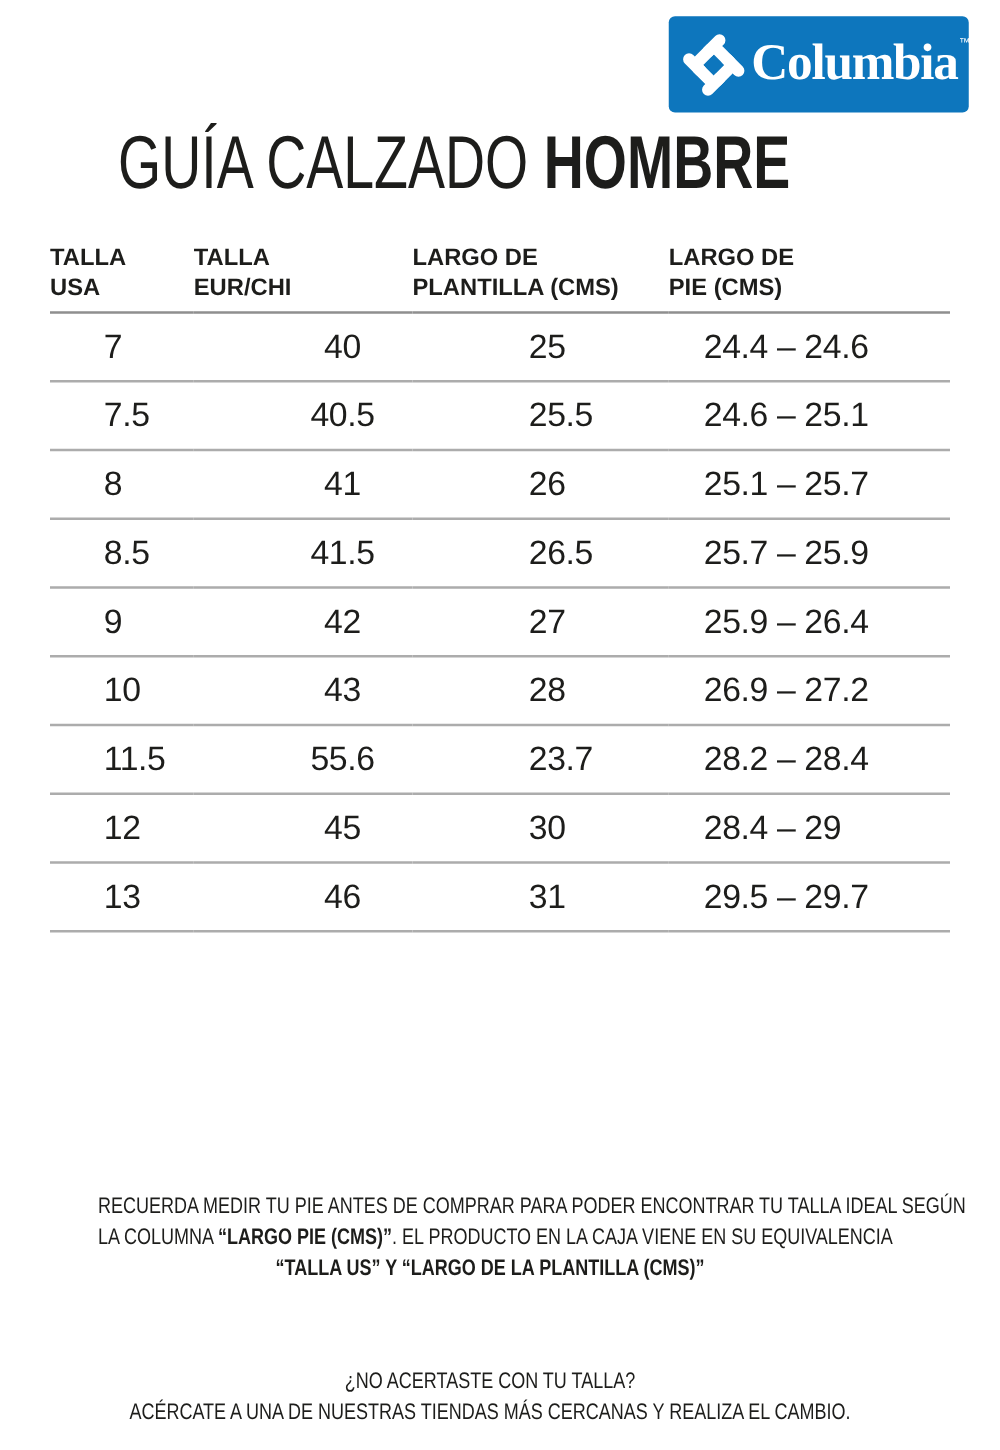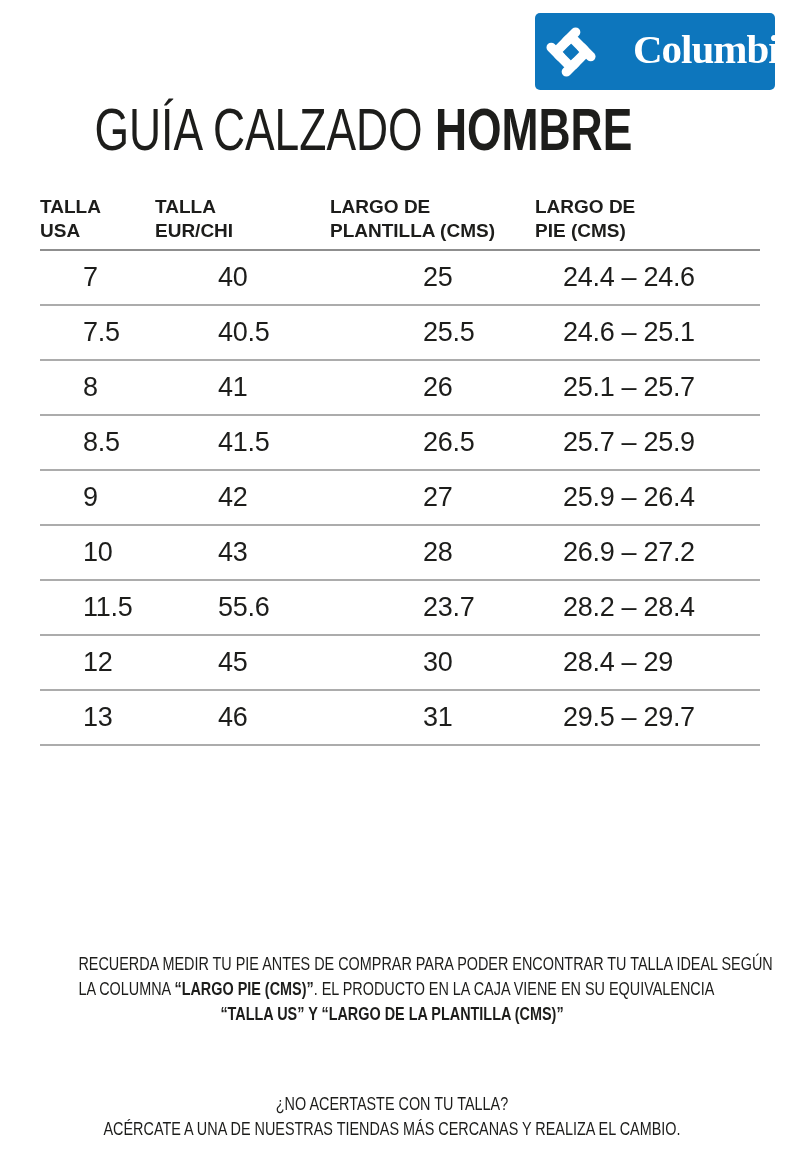--- a/index.html
+++ b/index.html
@@ -13,21 +13,21 @@
     -webkit-font-smoothing: antialiased;
   }
 
   
   .logo {
     position: absolute; left: 535px; top: 13px;
     width: 240px; height: 77px;
     background: #0d76bd;
     border-radius: 5px;
     display: flex; align-items: center; justify-content: flex-start;
-    padding: 0; box-sizing: border-box; gap: 32px;
+    padding: 0; box-sizing: border-box;
   }
   .emblem { display: block; margin-left: 10px; line-height: 0; }
   .wordmark {
     font-family: "Liberation Serif", serif;
     font-weight: 700;
     font-size: 41px;
     color: #ffffff;
     letter-spacing: -1px;
     margin-left: 4px;
     line-height: 1;
@@ -76,21 +76,21 @@
     height: 53px;
     font-size: 27px;
     font-weight: 400;
     letter-spacing: -0.3px;
     text-align: left;
     vertical-align: middle;
     border-bottom: 2px solid #acacac;
     padding: 0;
   }
   .size-table td:nth-child(1) { padding-left: 43px; }
-  .size-table td:nth-child(2) { padding-left: 63px; }
+  .size-table td:nth-child(2) { padding-left: 63px; text-align: center; }
   .size-table td:nth-child(3) { padding-left: 93px; }
   .size-table td:nth-child(4) { padding-left: 28px; }
 
   
   .note1, .note2 {
     position: absolute; left: 0; width: 784px;
     text-align: center;
     font-size: 18px; line-height: 25px;
     font-weight: 400;
   }

